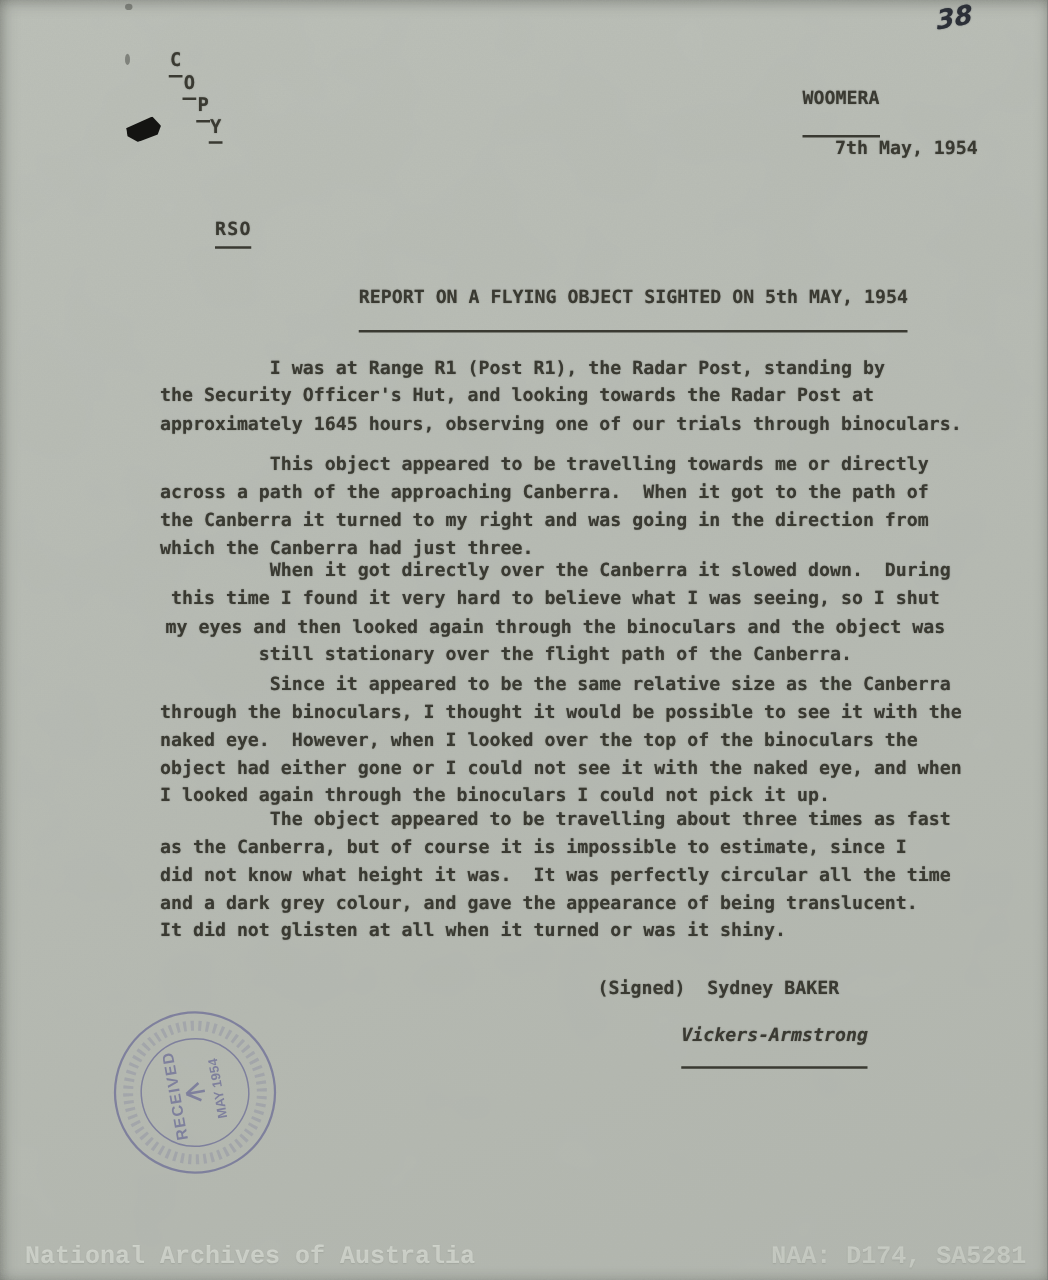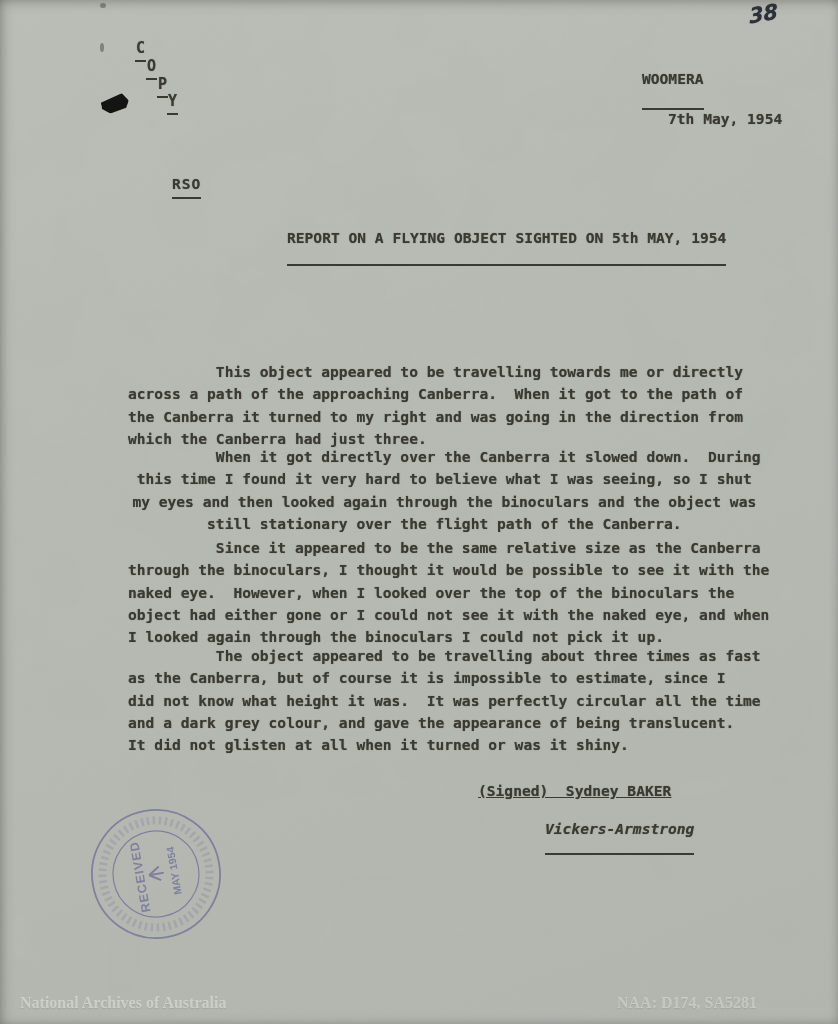--- a/index.html
+++ b/index.html
@@ -28,43 +28,43 @@
   .woomera{left:642px;top:68px;border-bottom:2px solid #3a3a32;padding-bottom:18px;}
   .date-line{left:668px;top:108px;}
   .rso{left:134px;top:173px;border-bottom:2px solid #3a3a32;padding-bottom:2px;letter-spacing:1px;margin-left:38px;}
   .doc-title{left:287px;top:227px;border-bottom:2px solid #3a3a32;padding-bottom:15px;}
   .para{left:128px;}
   .p1{top:284px;}
   .p2{top:361px;}
   .p3{top:446px;text-align:center;}
   .p4{top:537px;}
   .p5{top:645px;}
-  .signed-line{left:478px;top:780px;text-decoration:underline;}
+  .signed-line{left:478px;top:780px;}
   .org-line{left:545px;top:818px;border-bottom:2px solid #3a3a32;padding-bottom:13px;font-style:italic;}
   .handwritten{
     position:absolute;left:749px;top:2px;
     font-family:"DejaVu Sans",sans-serif;
     font-style:italic;font-weight:bold;
     font-size:21px;color:#2c3038;
     transform:rotate(-10deg) skewX(-6deg);
     text-shadow:0 0 1px rgba(40,44,56,.7);
   }
   .tear{
     position:absolute;left:101px;top:94px;width:28px;height:19px;
     background:#141412;
     clip-path:polygon(0% 38%,78% 0%,100% 42%,88% 78%,30% 100%,2% 72%);
     transform:rotate(-6deg);
   }
   .stamp{position:absolute;left:78px;top:792px;opacity:.55;}
   .stamp text{fill:#54548e;font-family:"Liberation Sans",sans-serif;}
   .stamp circle,.stamp path{stroke:#54548e;fill:none;}
   .watermark{
     position:absolute;top:994px;
-    font-family:Liberation Serif, serif;
-    font-size:16px;font-weight:bold;
+    font-family:Liberation Mono, monospace;
+    font-size:20px;font-weight:bold;
     color:rgba(233,236,229,.55);
     text-shadow:0 1px 1px rgba(120,124,116,.25);
     white-space:nowrap;
   }
   .wm-left{left:20px;}
   .wm-right{left:617px;color:rgba(228,231,223,.5);}
   .speck{position:absolute;background:rgba(70,72,66,.5);border-radius:50%;}
 </style>
 </head>
 <body>
@@ -94,20 +94,23 @@
   <span class="ink copy-letter" style="left:167px;top:90px;">Y</span>
 
   <span class="handwritten">38</span>
 
   <span class="ink woomera">WOOMERA</span>
   <span class="ink date-line">7th May, 1954</span>
   <span class="ink rso">RSO</span>
 
   <span class="ink doc-title">REPORT ON A FLYING OBJECT SIGHTED ON 5th MAY, 1954</span>
 
+  <div class="ink para p1">          I was at Range R1 (Post R1), the Radar Post, standing by
+the Security Officer's Hut, and looking towards the Radar Post at
+approximately 1645 hours, observing one of our trials through binoculars.</div>
   <div class="ink para p2">          This object appeared to be travelling towards me or directly
 across a path of the approaching Canberra.  When it got to the path of
 the Canberra it turned to my right and was going in the direction from
 which the Canberra had just three.</div>
   <div class="ink para p3">          When it got directly over the Canberra it slowed down.  During
 this time I found it very hard to believe what I was seeing, so I shut
 my eyes and then looked again through the binoculars and the object was
 still stationary over the flight path of the Canberra.</div>
   <div class="ink para p4">          Since it appeared to be the same relative size as the Canberra
 through the binoculars, I thought it would be possible to see it with the

